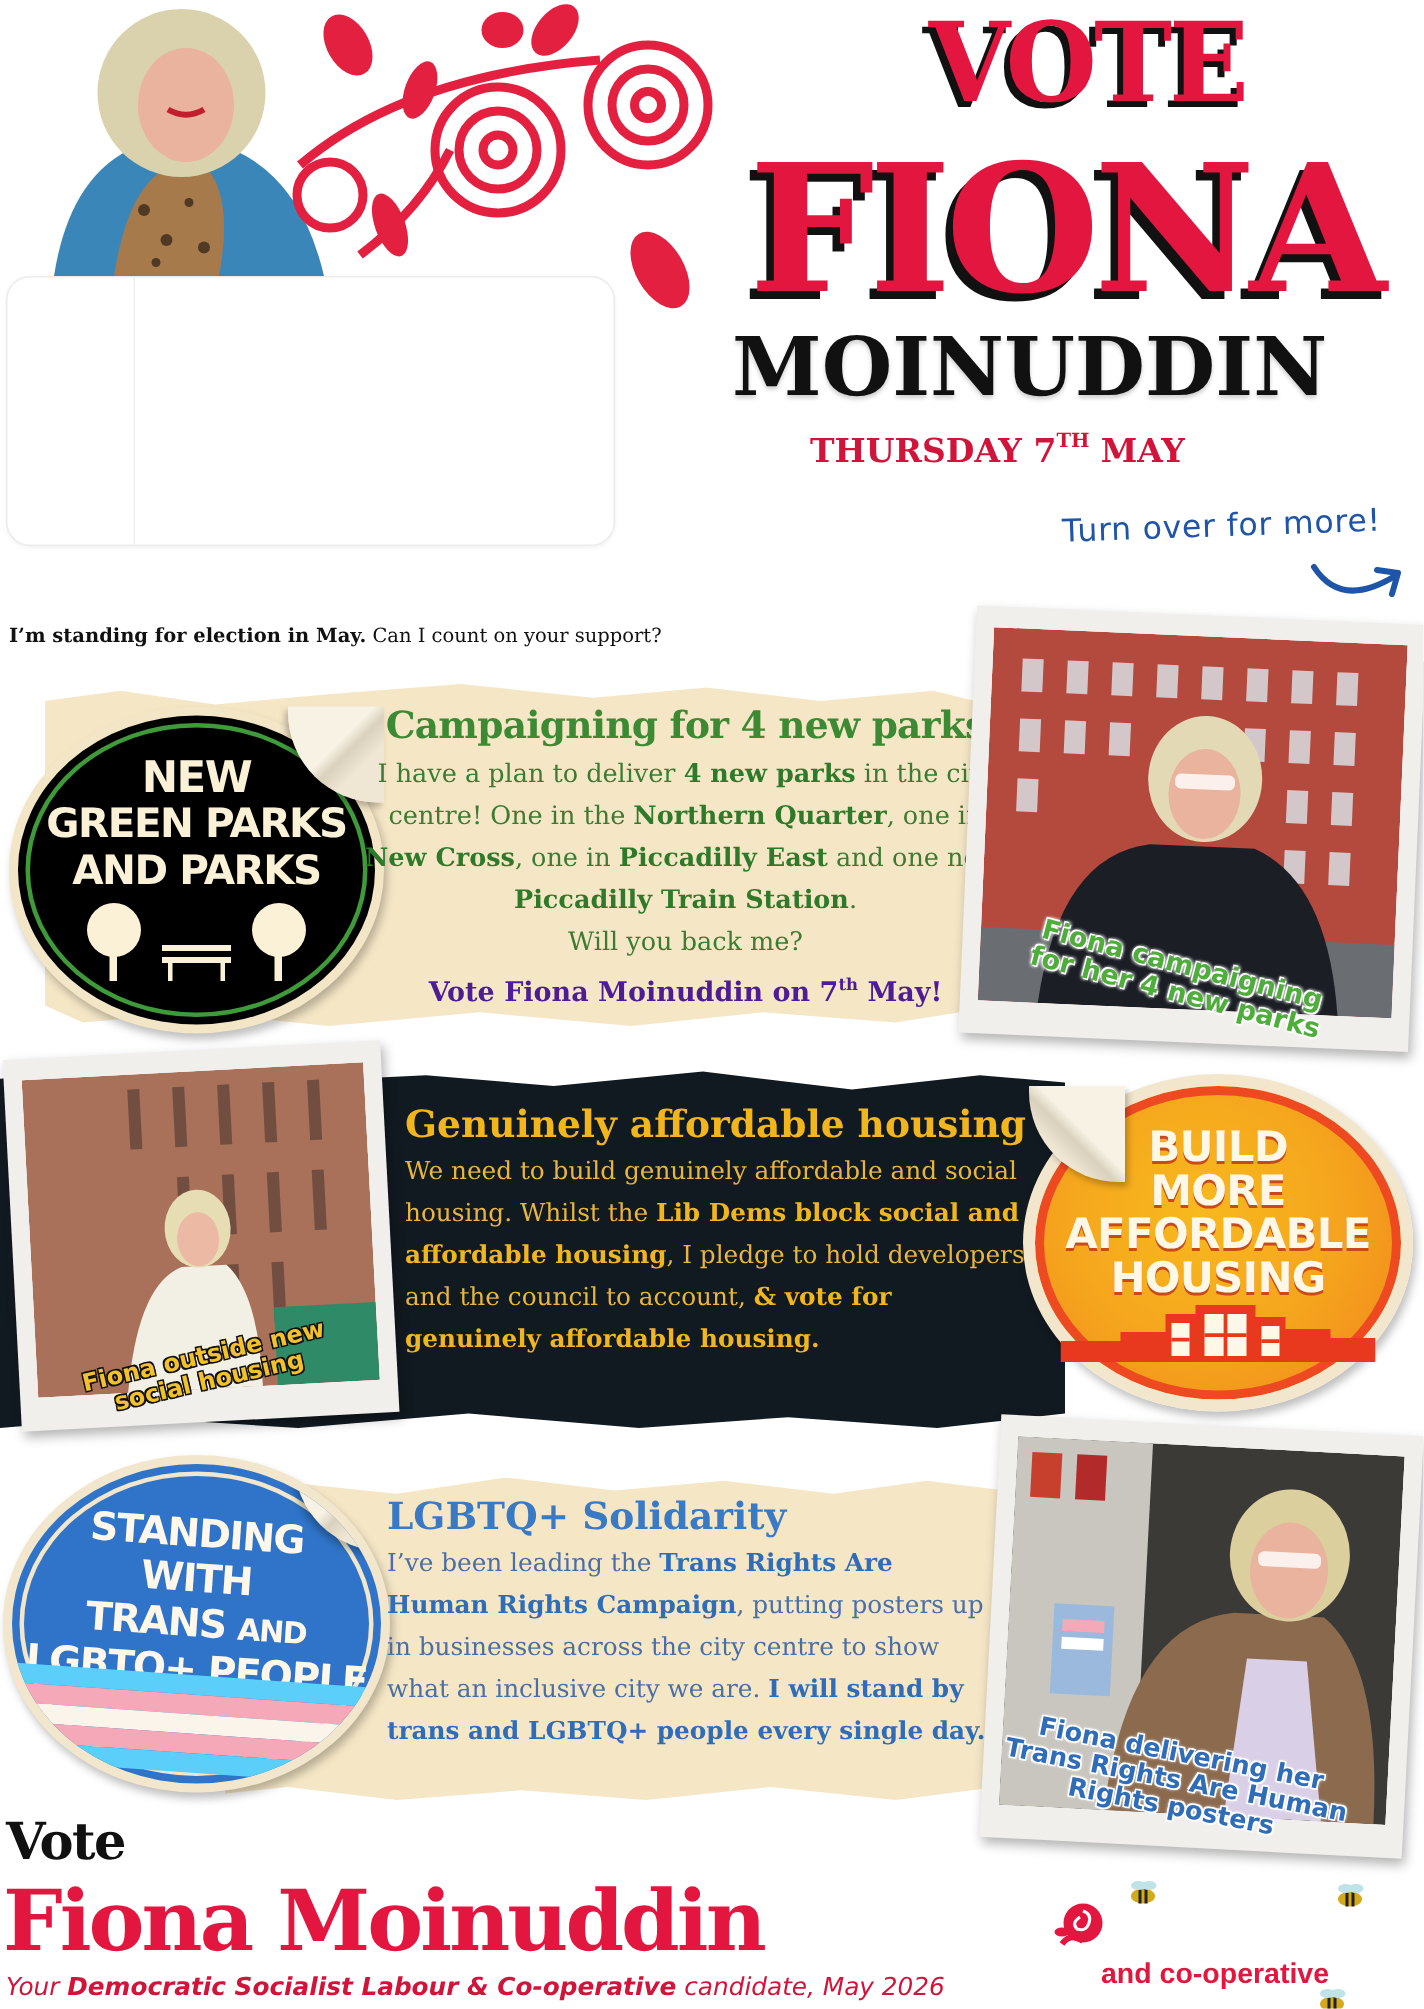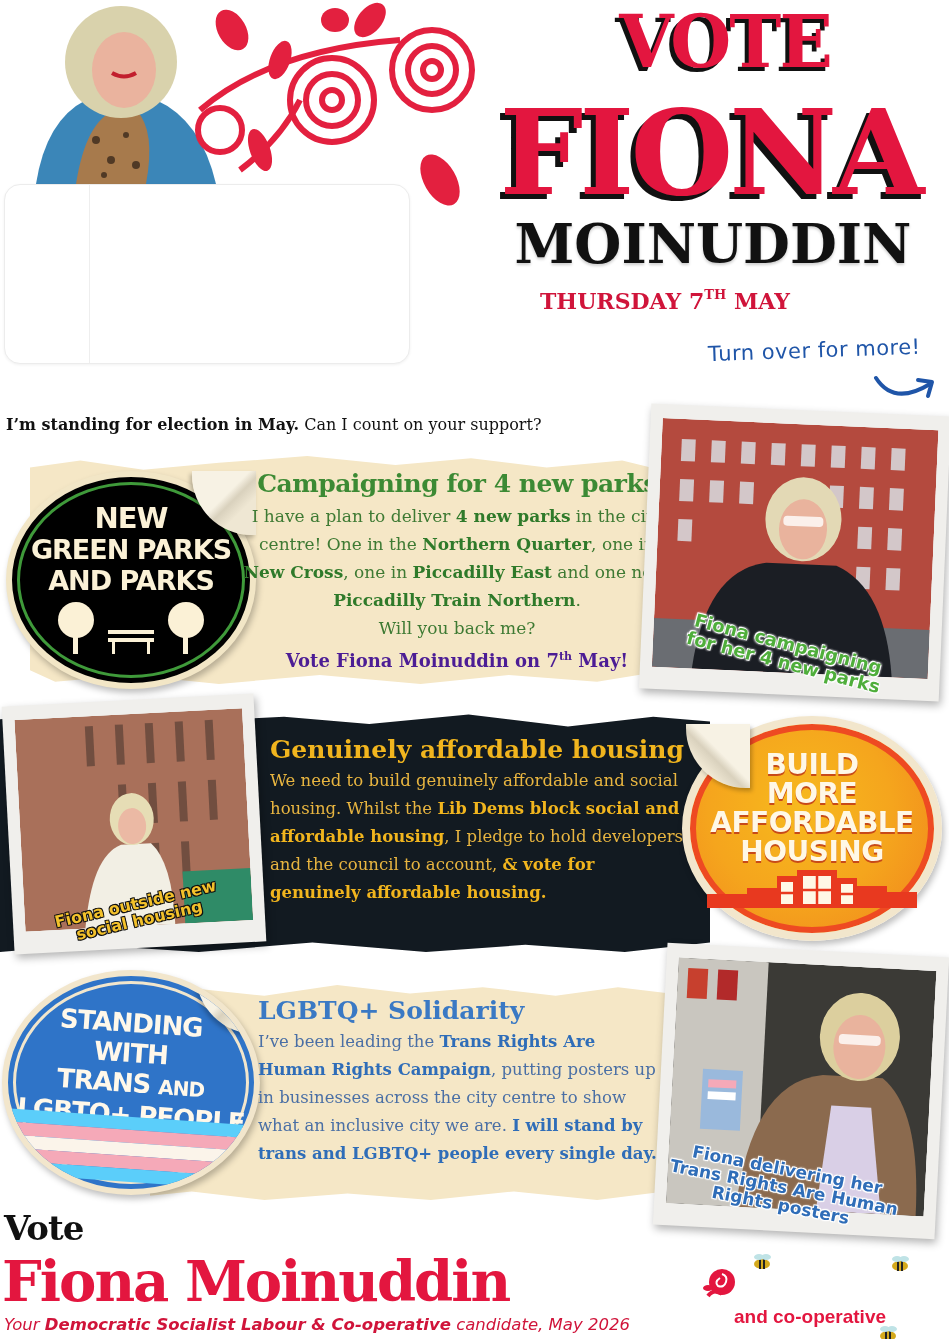--- a/index.html
+++ b/index.html
@@ -9,27 +9,27 @@
 
   
   .portrait{left:16px;top:0;width:210px;height:184px;overflow:hidden}
   .portrait svg{width:100%;height:100%}
   .roses{left:160px;top:0;width:320px;height:230px}
   .address-box{left:4px;top:184px;width:406px;height:180px;border:1px solid #ececec;border-radius:16px;background:#fff;box-shadow:0 1px 3px rgba(0,0,0,.06)}
   .address-box .divider{position:absolute;left:84px;top:0;bottom:0;width:1px;background:#eee}
 
   .title-vote{left:585px;top:2px;width:280px;text-align:center;font-family:"DejaVu Serif",serif;font-weight:900;font-size:70px;line-height:80px;color:#e3163f;letter-spacing:-2px;text-shadow:-4px 4px 0 #111;transform:scaleY(1.05)}
   .title-fiona{left:476px;top:90px;width:468px;text-align:center;font-family:"DejaVu Serif",serif;font-weight:900;font-size:118px;line-height:125px;color:#e3163f;letter-spacing:-4px;text-shadow:-5px 5px 0 #111}
-  .title-surname{left:488px;top:212px;width:450px;text-align:center;font-family:"DejaVu Serif",serif;font-weight:900;font-size:54px;line-height:64px;color:#111;letter-spacing:0;text-shadow:0 2px 3px rgba(0,0,0,.2)}
+  .title-surname{left:488px;top:212px;width:450px;text-align:left;font-family:"DejaVu Serif",serif;font-weight:900;font-size:54px;line-height:64px;color:#111;letter-spacing:0;text-shadow:0 2px 3px rgba(0,0,0,.2)}
   .title-date{left:540px;top:278px;width:320px;text-align:left;font-family:"DejaVu Serif",serif;font-weight:900;font-size:22px;line-height:34px;color:#d0143a}
   .title-date sup{font-size:13px;vertical-align:10px}
   .turn-over{left:708px;top:338px;width:240px;font-family:"DejaVu Sans",sans-serif;font-size:21px;color:#1f55a8;transform:rotate(-2deg);letter-spacing:.5px}
   .turn-arrow{left:872px;top:372px;width:66px;height:32px}
 
-  .intro{left:6px;top:412px;font-size:16px;line-height:26px;color:#111}
+  .intro{left:6px;top:412px;font-size:13px;line-height:26px;color:#111}
   .intro b{font-weight:700}
 
   
   .paper1{left:30px;top:456px;width:630px;height:228px;background:#f5e7c6;clip-path:polygon(0 5%,8% 2%,18% 6%,30% 3%,44% 0,58% 4%,70% 1%,82% 5%,94% 2%,100% 6%,99% 95%,90% 99%,76% 96%,62% 100%,46% 96%,30% 100%,16% 96%,4% 99%,0 94%)}
   .sticker{border-radius:50%;display:flex;flex-direction:column;align-items:center;justify-content:center;text-align:center;font-family:"DejaVu Sans",sans-serif;font-weight:900;color:#fbf1d6;box-shadow:2px 4px 6px rgba(0,0,0,.25)}
   .sticker-green{left:6px;top:471px;width:250px;height:218px;background:#000000;border:6px solid #f2e6c6;outline:3px solid #3f9a3a;outline-offset:-14px}
   .sticker-green .s-line{font-size:27px;line-height:31px;letter-spacing:-1px;text-shadow:0 2px 0 rgba(0,0,0,.25)}
   .sticker-green .s-line.big{font-size:29px}
   .peel{position:absolute;width:64px;height:64px;background:linear-gradient(135deg,#f7f2e4 45%,#d9d1bd 55%,#efe7d3 70%);border-radius:0 0 0 60px;box-shadow:-2px 3px 4px rgba(0,0,0,.25)}
   .sticker-green .peel{right:-6px;top:-6px}
@@ -163,21 +163,21 @@
         <rect x="62" y="38" width="46" height="4"></rect>
       <rect x="66" y="42" width="3" height="12"></rect>
         <rect x="101" y="42" width="3" height="12"></rect>
     </g>
   </svg>
 </div>
 
 <div class="abs sec1-body">
   <div class="sec1-title">Campaigning for 4 new parks</div>
   <div class="sec1-text">
-    <span>I have a plan to deliver </span><b>4 new parks</b><span> in the city centre! One in the </span><b>Northern Quarter</b><span>, one in </span><b>New Cross</b><span>, one in </span><b>Piccadilly East</b><span> and one near </span><b>Piccadilly Train Northern</b><span>.</span>
+    <span>I have a plan to deliver </span><b>4 new parks</b><span> in the city centre! One in the </span><b>Northern Quarter</b><span>, one in </span><b>New Cross</b><span>, one in </span><b>Piccadilly East</b><span> and one near </span><b>Piccadilly Train Station</b><span>.</span>
     <div>Will you back me?</div>
   </div>
   <div class="sec1-cta"><span>Vote Fiona Moinuddin on 7</span><sup>th</sup><span> May!</span></div>
 </div>
 
 <div class="abs polaroid photo1">
   <div class="photo">
     <svg viewBox="0 0 276 249" preserveAspectRatio="none">
       <rect width="276" height="249" fill="#b44a3e"></rect>
       <g fill="#d9dde2" opacity=".85">

